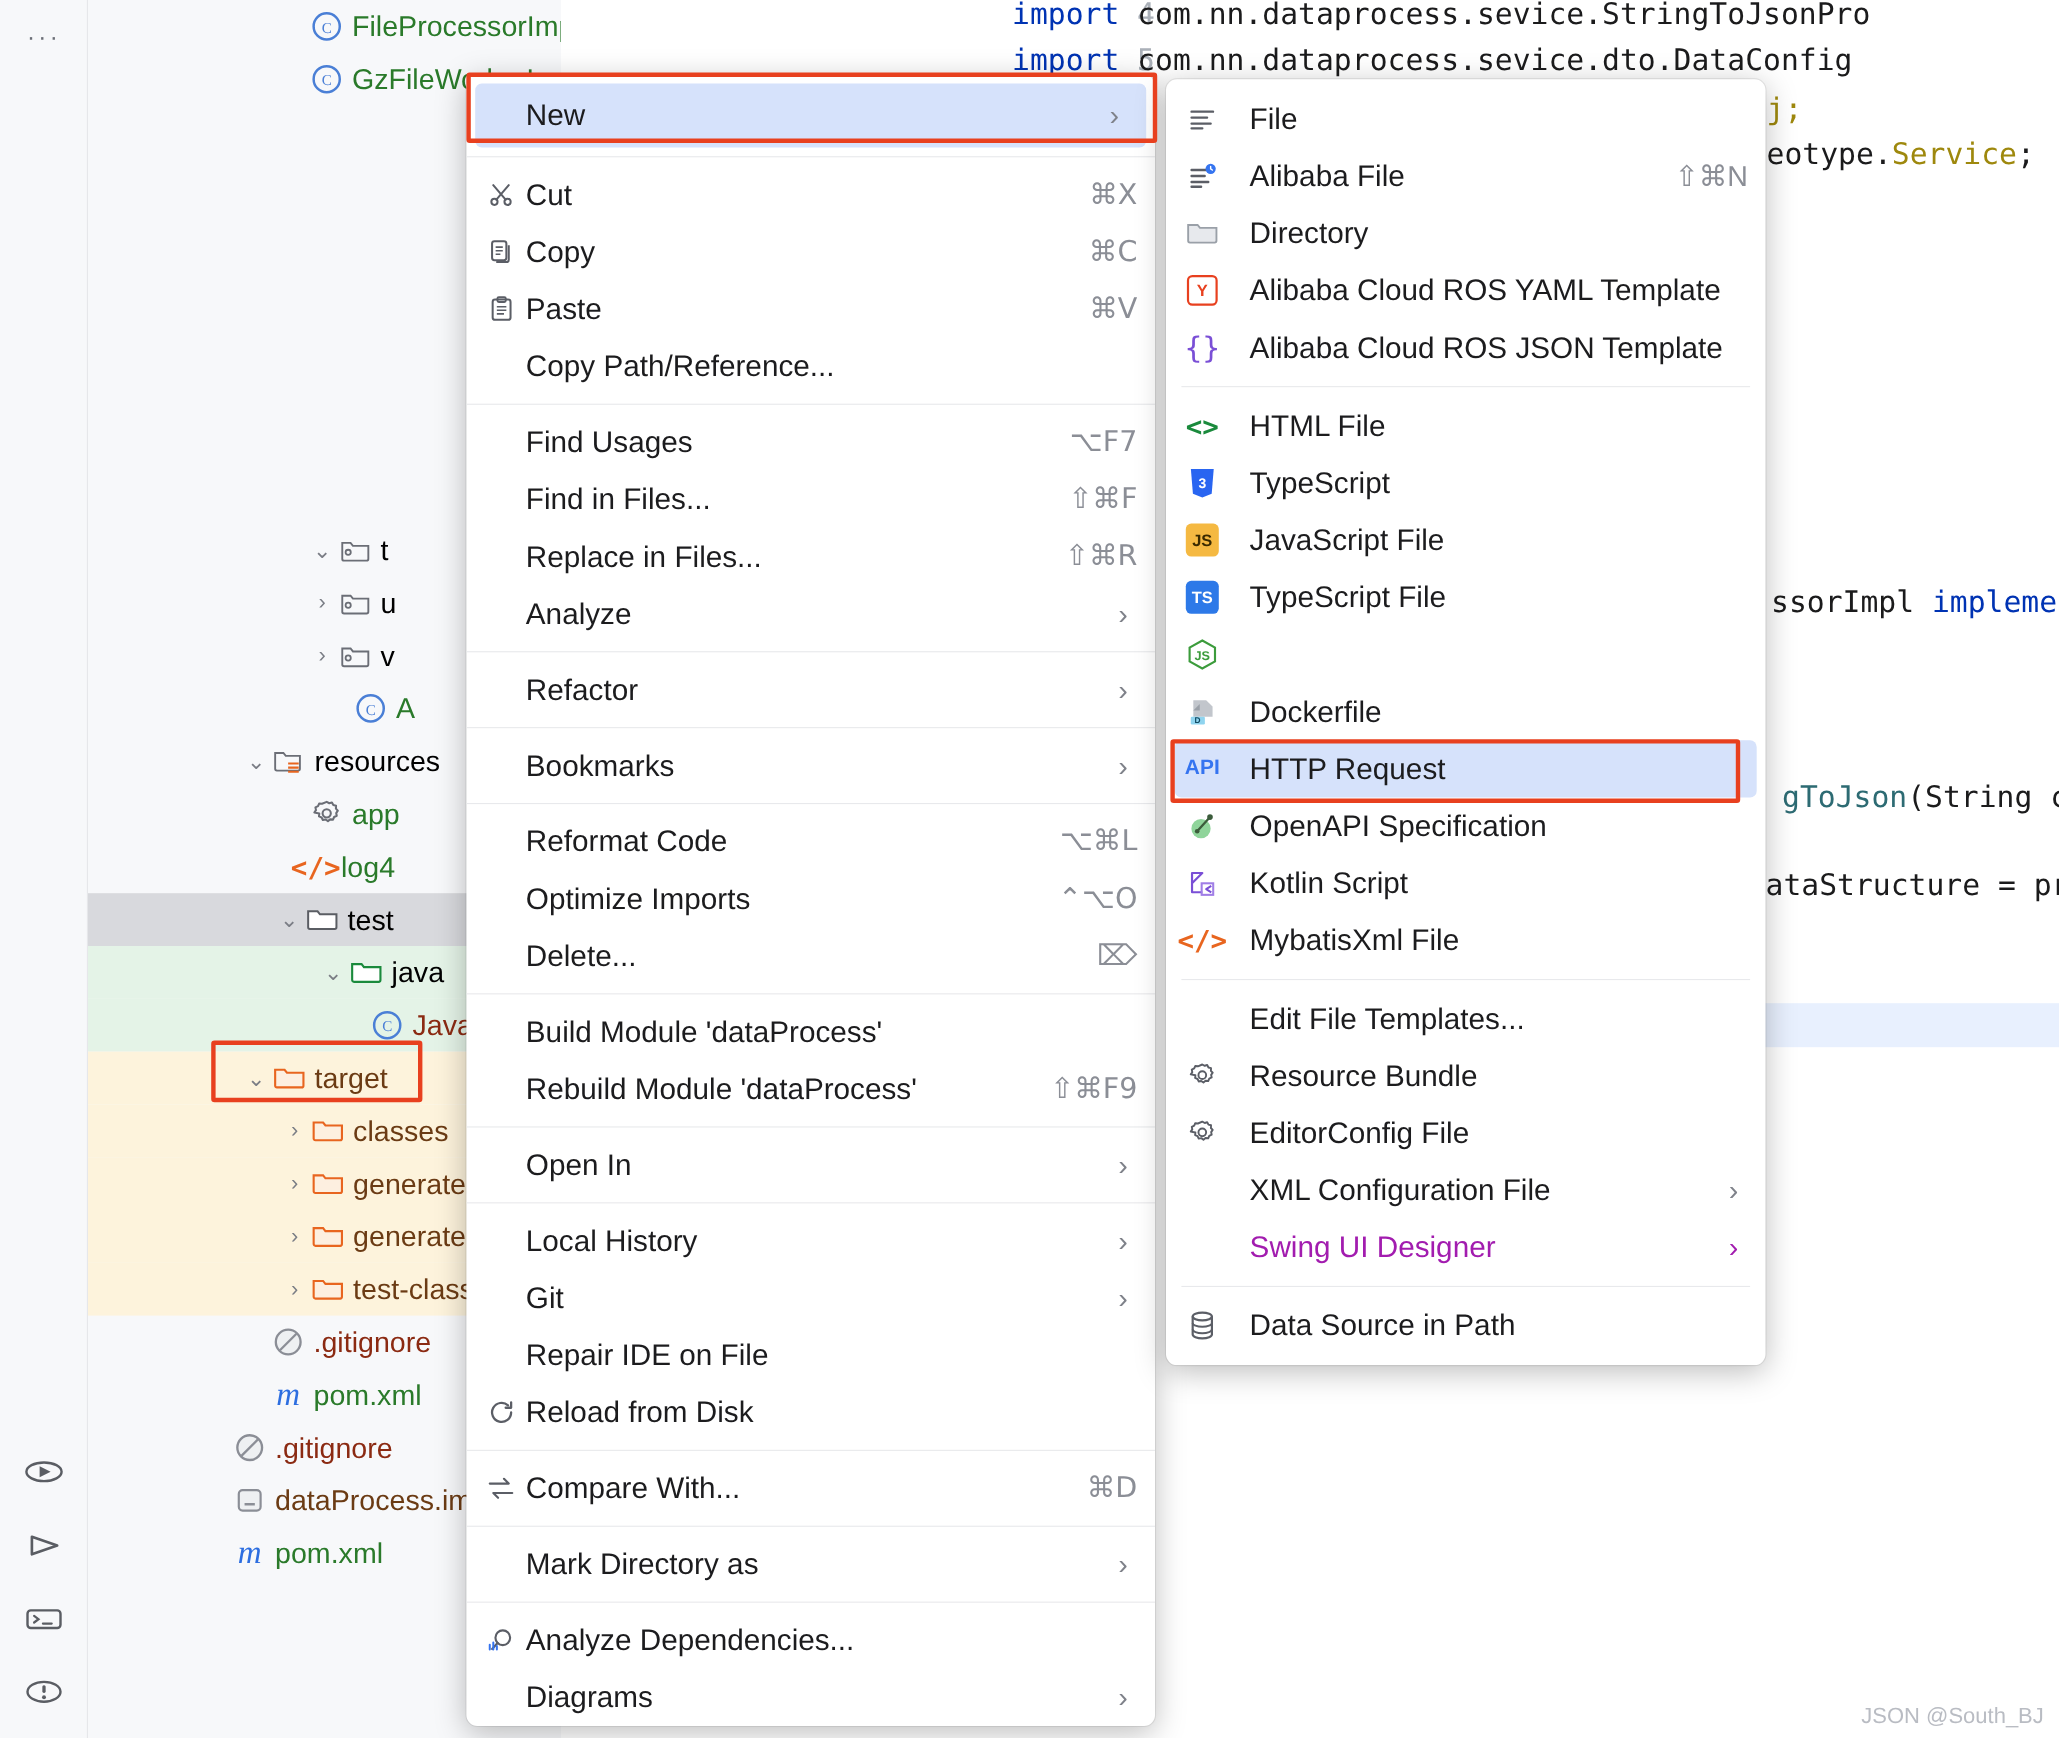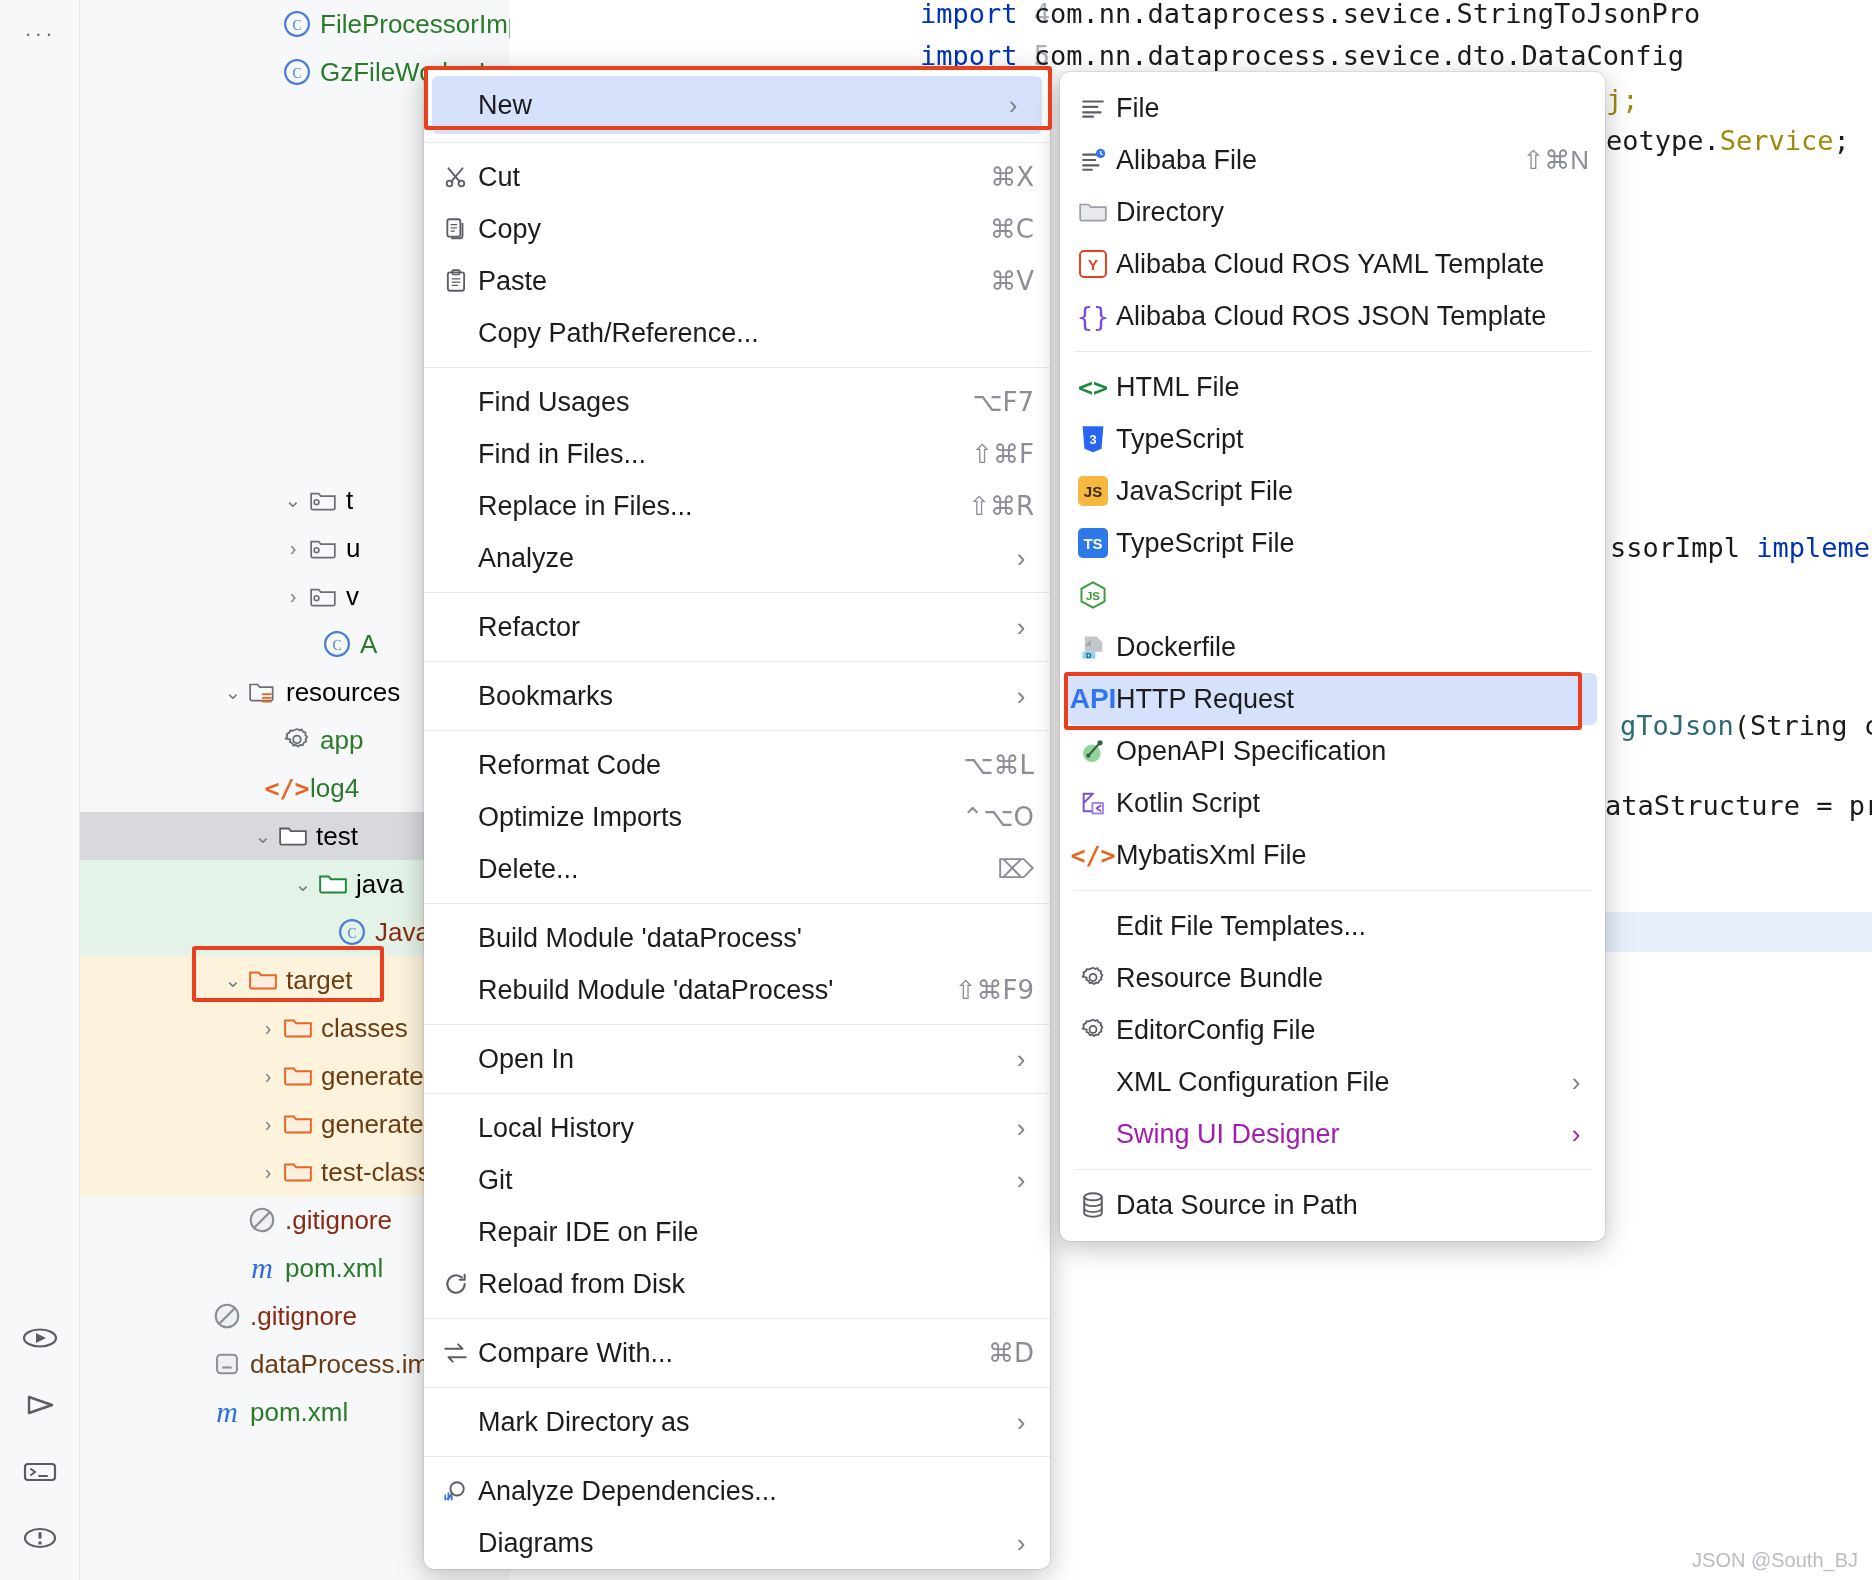--- a/index.html
+++ b/index.html
@@ -98,21 +98,21 @@
 
   
   .sub {
     position: absolute; left: 1060px; top: 72px; width: 545px;
     background: #ffffff; border-radius: 10px;
     box-shadow: 0 6px 28px rgba(0,0,0,.26), 0 0 0 1px rgba(0,0,0,.07);
     padding: 10px 0 10px 0; z-index: 50;
   }
   .sub-item {
     position: relative; height: 52px; display: flex; align-items: center;
-    font-size: 27px; color: #1c1c1e; padding: 0 16px 0 10px;
+    font-size: 27px; color: #1c1c1e; padding: 0 16px 0 10px; gap: 20px;
   }
   .sub-item .si {
     width: 46px; flex: 0 0 46px; display: flex; align-items: center; justify-content: center;
   }
   .sub-item .stxt { flex: 1 1 auto; white-space: nowrap; }
   .sub-item .ssc { color: #8b8e96; font-size: 26px; margin-left: 18px; }
   .sub-item .sarrow { color: #7f828a; font-size: 26px; width: 26px; text-align: center; }
   .sub-item.hl { background: #d6e2fb; border-radius: 6px; margin: 0 8px; padding-left: 2px; }
   .sub-item.disabled .stxt, .sub-item.disabled .sarrow { color: #a21caf; }
   .sub-sep { height: 1px; background: #e8e9ec; margin: 9px 14px; }
@@ -121,21 +121,21 @@
   .bdg {
     width: 30px; height: 30px; border-radius: 5px; display: flex;
     align-items: center; justify-content: center; font-size: 15px;
     font-weight: bold; color: #fff; font-family: "Liberation Sans", sans-serif;
   }
   .bdg-outline {
     width: 28px; height: 28px; border-radius: 5px; border: 2.5px solid #e8401f;
     display: flex; align-items: center; justify-content: center;
     font-size: 15px; font-weight: bold; color: #e8401f;
   }
-  .api-txt { color: #3574f0; font-size: 28px; font-weight: bold; font-family: "Liberation Sans", sans-serif; }
+  .api-txt { color: #3574f0; font-size: 19px; font-weight: bold; font-family: "Liberation Sans", sans-serif; }
   .brace { color: #7a4fd6; font-size: 27px; font-family: "DejaVu Sans Mono", monospace; }
   .angle { color: #1a8a3c; font-size: 25px; font-family: "DejaVu Sans Mono", monospace; font-weight: bold; }
   .angle-or { color: #e8651f; font-size: 25px; font-family: "DejaVu Sans Mono", monospace; font-weight: bold; }
 
   
   .wm {
     position: absolute; right: 14px; bottom: 8px; color: #b9bcc3;
     font-size: 20px; z-index: 70; font-family: "Liberation Sans", sans-serif;
   }
 </style>

